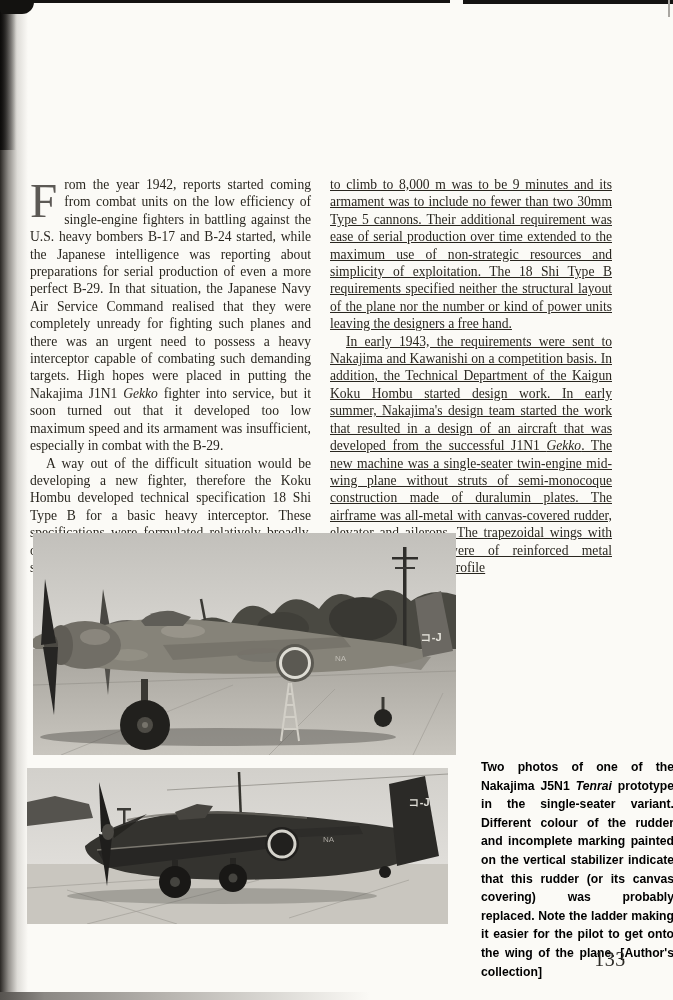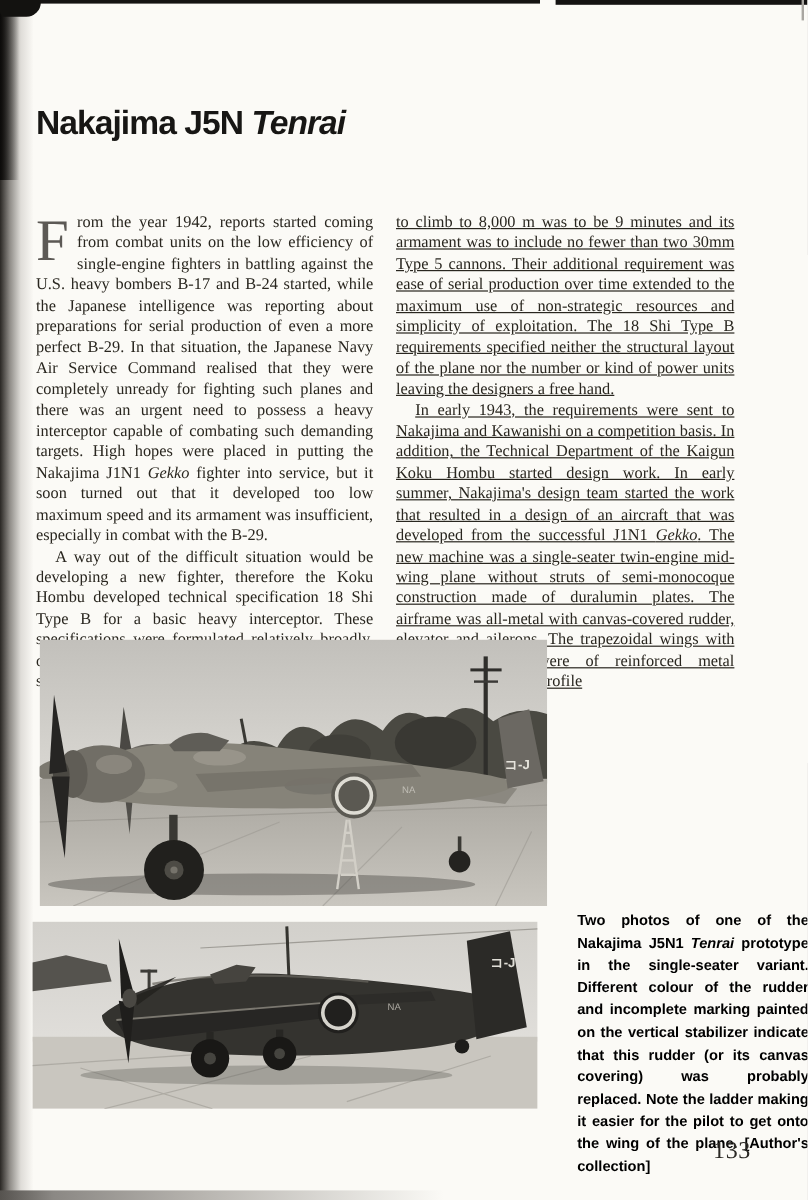--- a/index.html
+++ b/index.html
@@ -66,21 +66,20 @@
 <div class="page">
 
   <div class="top-edge-line seg1"></div>
   <div class="top-edge-line seg2"></div>
   <div class="gutter-shadow"></div>
   <div class="gutter-shadow-top"></div>
   <div class="corner-blob"></div>
   <div class="bottom-edge-strip"></div>
   <div class="right-edge-tick"></div>
 
-  <h1 class="title"><span>Nakajima J5N </span><span class="it">Tenrai</span></h1>
 
   <div class="col col-left">
       <p><span class="dropcap">F</span><span>rom the year 1942, reports started coming from combat units on the low efficiency of single-engine fighters in battling against the U.S. heavy bombers B-17 and B-24 started, while the Japanese intelligence was reporting about preparations for serial production of even a more perfect B-29. In that situation, the Japanese Navy Air Service Command realised that they were completely unready for fighting such planes and there was an urgent need to possess a heavy interceptor capable of combating such demanding targets. High hopes were placed in putting the Nakajima J1N1 </span><i class="it">Gekko</i><span> fighter into service, but it soon turned out that it developed too low maximum speed and its armament was insufficient, especially in combat with the B-29.</span></p>
       <p class="indent"><span>A way out of the difficult situation would be developing a new fighter, therefore the Koku Hombu developed technical specification 18 Shi Type B for a basic heavy interceptor. These specifications were formulated relatively broadly, only requiring that the machine reach a maximum speed of 665 km/h, time</span></p>
     </div>
   <div class="col col-right">
       <p><span>to climb to 8,000 m was to be 9 minutes and its armament was to include no fewer than two 30mm Type 5 cannons. Their additional requirement was ease of serial production over time extended to the maximum use of non-strategic resources and simplicity of exploitation. The 18 Shi Type B requirements specified neither the structural layout of the plane nor the number or kind of power units leaving the designers a free hand.</span></p>
       <p class="indent"><span>In early 1943, the requirements were sent to Nakajima and Kawanishi on a competition basis. In addition, the Technical Department of the Kaigun Koku Hombu started design work. In early summer, Nakajima's design team started the work that resulted in a design of an aircraft that was developed from the successful J1N1 </span><i class="it">Gekko</i><span>. The new machine was a single-seater twin-engine mid-wing plane without struts of semi-monocoque construction made of duralumin plates. The airframe was all-metal with canvas-covered rudder, elevator and ailerons. The trapezoidal wings with rounded wingtips were of reinforced metal construction, laminar profile</span></p>
     </div>
 

